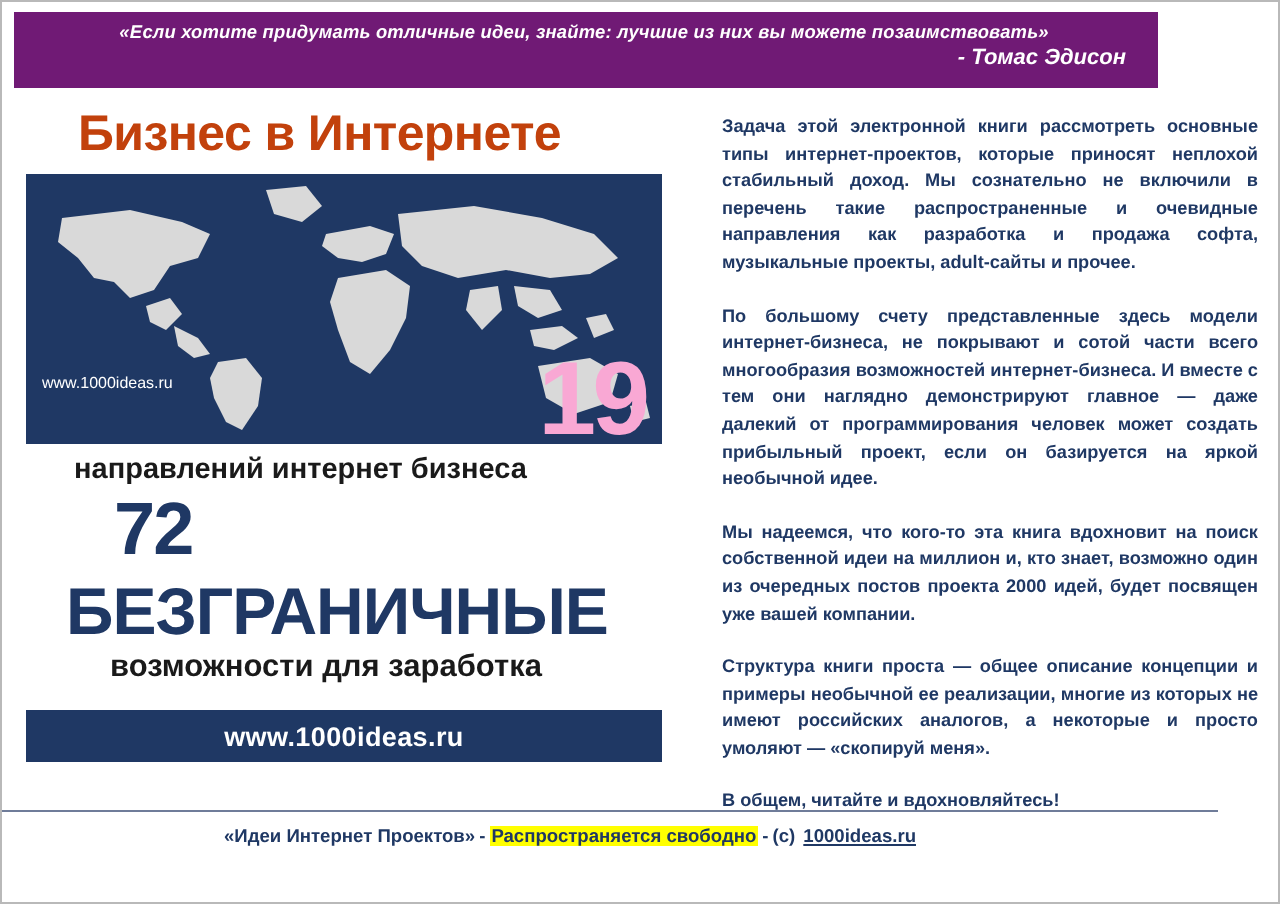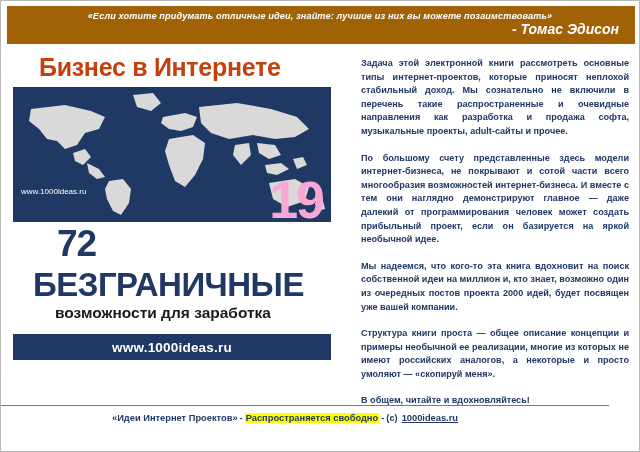--- a/index.html
+++ b/index.html
@@ -21,37 +21,37 @@
     box-sizing: border-box;
     border: 1px solid #b9b9b9;
     background: #ffffff;
   }
 
   
   .quote-banner {
     position: absolute;
     left: 6px;
     top: 5px;
-    width: 628px;
+    width: 572px;
     height: 38px;
-    background: #a16207;
+    background: #701a75;
     box-sizing: border-box;
     padding: 4px 12px 4px 10px;
     color: #ffffff;
   }
   .quote-text {
     font-size: 9.2px;
     font-weight: bold;
     font-style: italic;
     text-align: center;
     line-height: 13px;
     letter-spacing: 0.1px;
   }
   .quote-author {
-    font-size: 14px;
+    font-size: 11px;
     font-weight: bold;
     font-style: italic;
     text-align: right;
     line-height: 13px;
     padding-right: 4px;
   }
 
   
   .left-col {
     position: absolute;
@@ -262,20 +262,21 @@
 
           <path d="M256 96 L282 92 L296 100 L292 114 L274 120 L260 112 Z"></path>
 
           <path d="M302 116 L310 114 L312 122 L304 124 Z"></path>
         </g>
       </svg>
       <div class="map-url">www.1000ideas.ru</div>
       <div class="big-19">19</div>
     </div>
 
+    <div class="line-directions">направлений интернет бизнеса</div>
 
     <div class="row-72">
       <div class="num-72">72</div>
     </div>
 
     <div class="bezgranichnye">БЕЗГРАНИЧНЫЕ</div>
     <div class="vozmozhnosti">возможности для заработка</div>
 
     <div class="site-bar">www.1000ideas.ru</div>
   </div>

